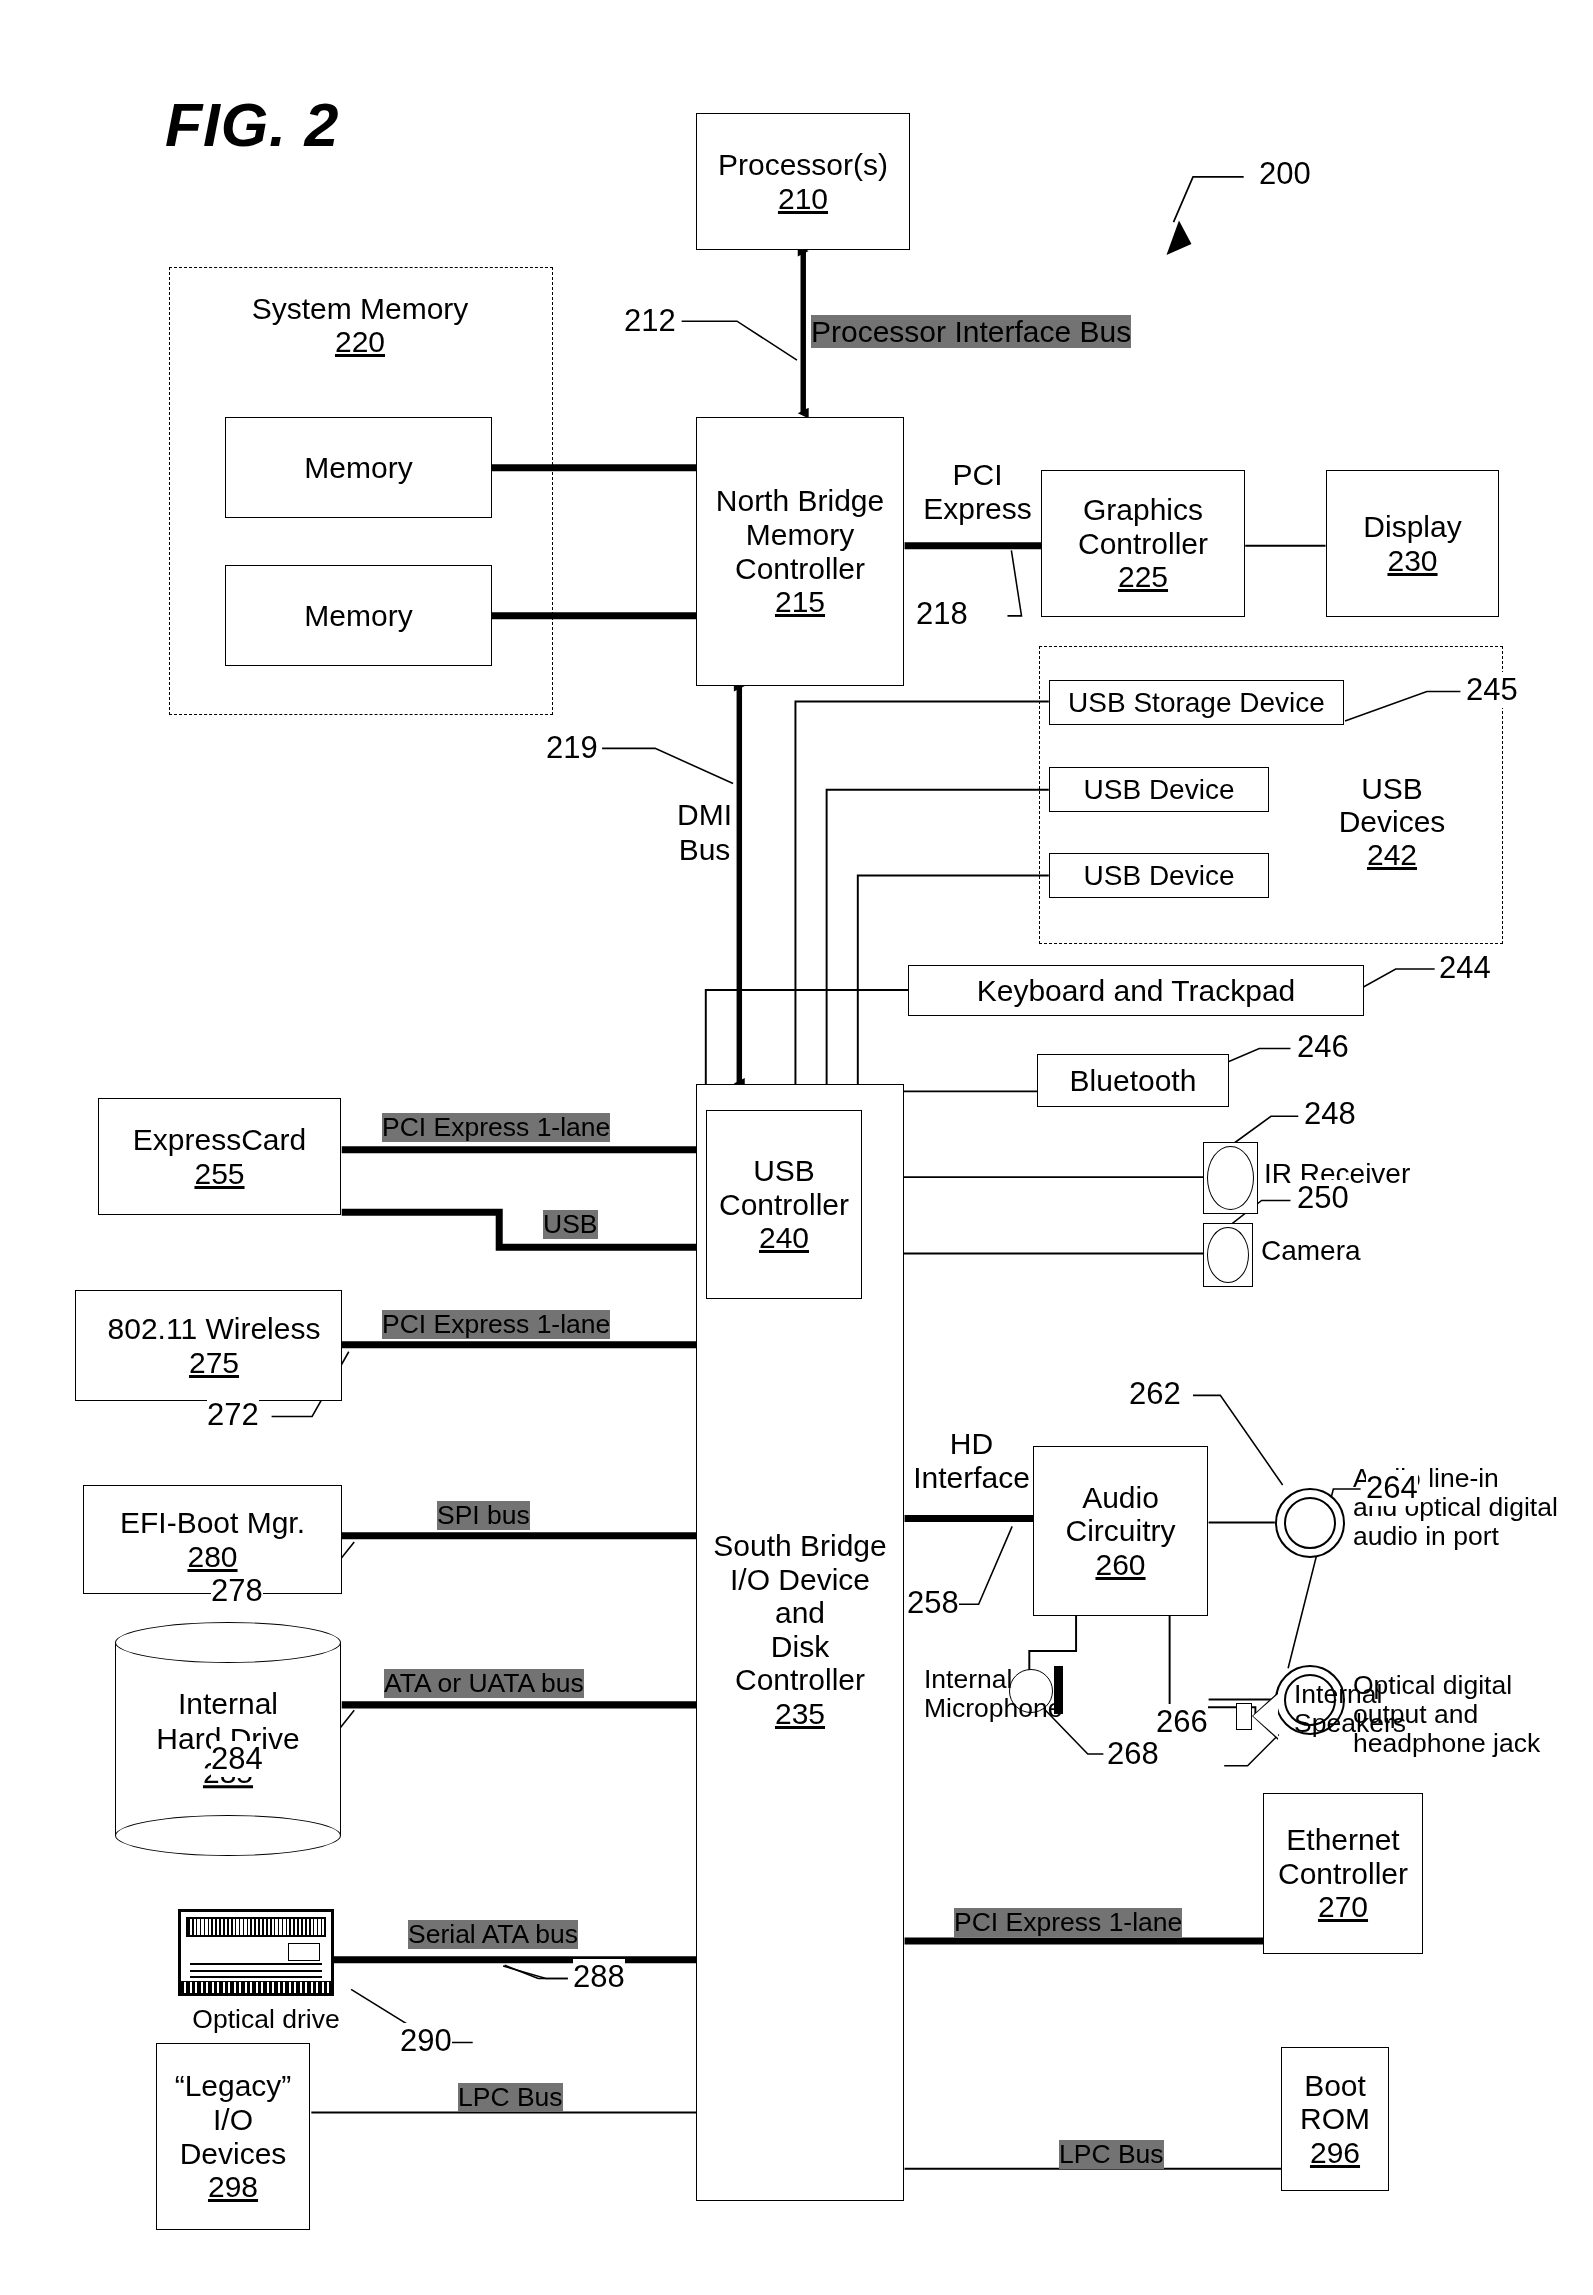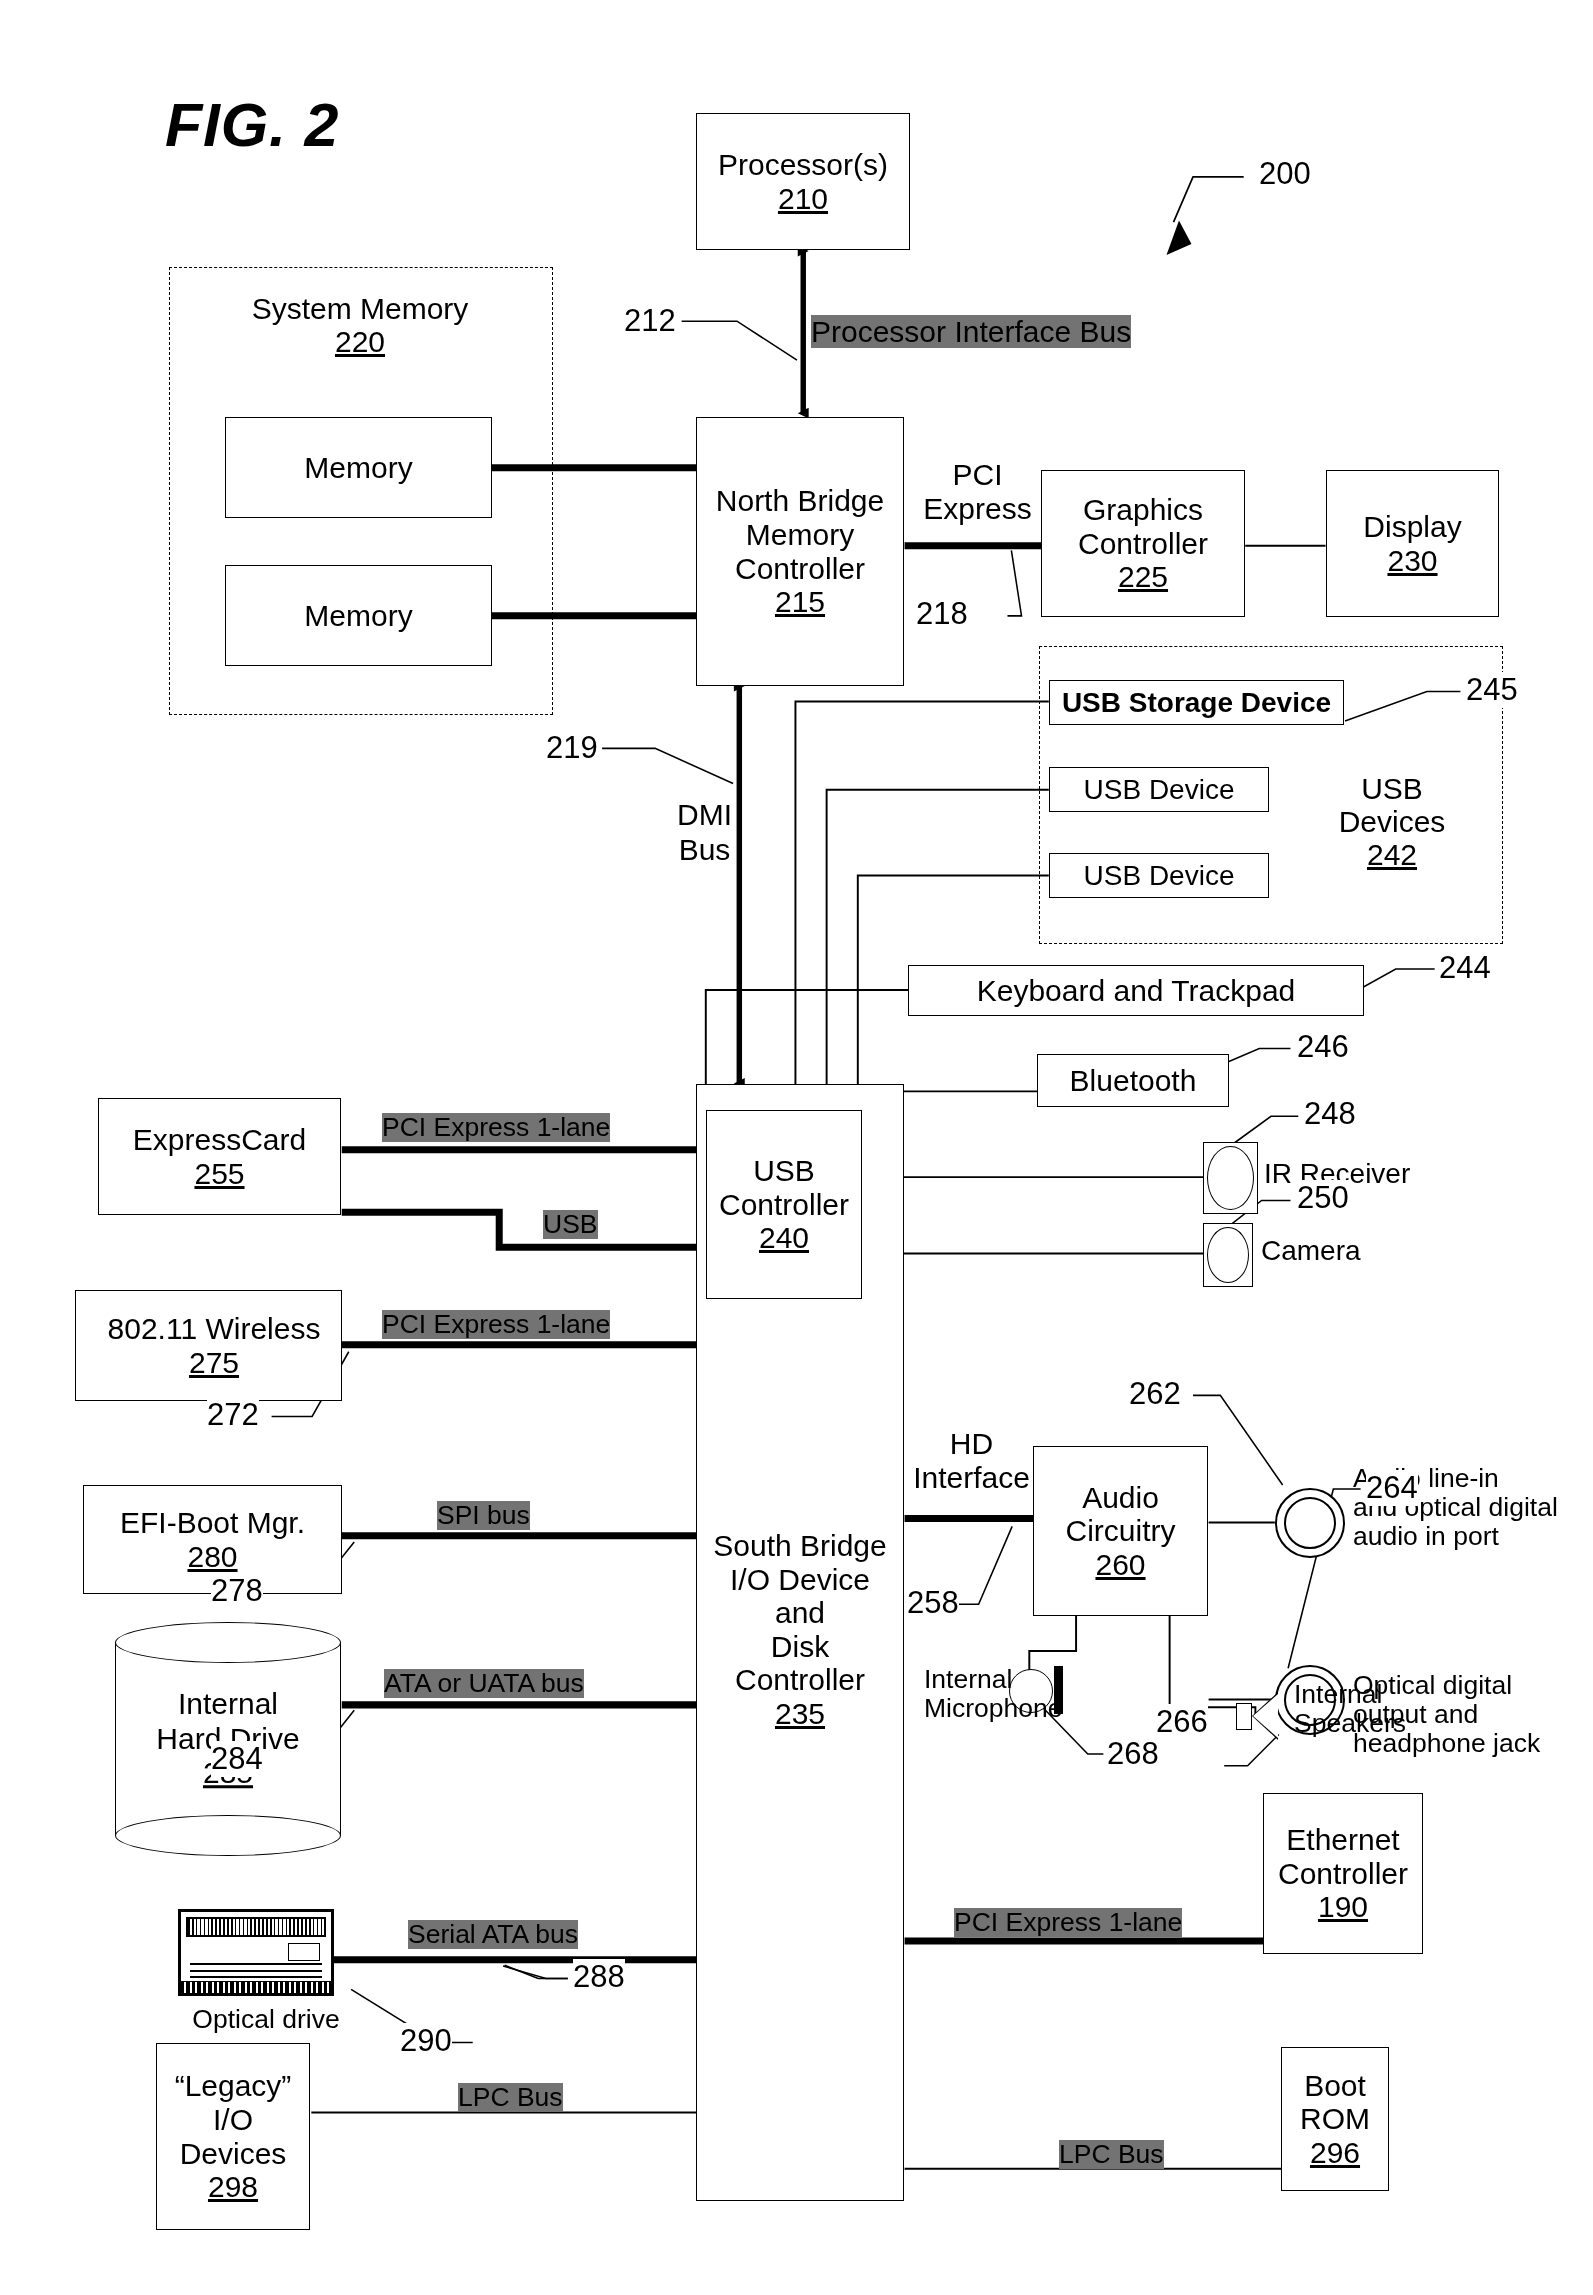--- a/index.html
+++ b/index.html
@@ -222,21 +222,21 @@
     <span class="t">Graphics</span>
     <span class="t">Controller</span>
     <span class="t refnum">225</span>
   </div>
   <div class="box" style="left:1326px;top:470px;width:173px;height:147px;font-size:30px;">
     <span class="t">Display</span>
     <span class="t refnum">230</span>
   </div>
 
   <div class="dashbox" style="left:1039px;top:646px;width:462px;height:296px;"></div>
-  <div class="box" style="left:1049px;top:680px;width:295px;height:45px;font-size:28px;font-weight:bold;">
+  <div class="box" style="left:1049px;top:680px;width:295px;height:45px;font-size:28px;">
     <span class="t">USB Storage Device</span>
   </div>
   <div class="box" style="left:1049px;top:767px;width:220px;height:45px;font-size:28px;">
     <span class="t">USB Device</span>
   </div>
   <div class="box" style="left:1049px;top:853px;width:220px;height:45px;font-size:28px;">
     <span class="t">USB Device</span>
   </div>
   <div class="lbl nobg" style="left:1310px;top:772px;width:164px;font-size:30px;">
     <div>USB</div>
@@ -361,21 +361,21 @@
     <div class="cone2"></div>
   </div>
   <div class="lbl nobg lblL" style="left:1294px;top:1680px;width:172px;font-size:26.5px;text-align:left;">
     <div>Internal</div>
     <div>Speakers</div>
   </div>
 
   <div class="box" style="left:1263px;top:1793px;width:160px;height:161px;font-size:30px;align-items:center;">
     <span class="t">Ethernet</span>
     <span class="t">Controller</span>
-    <span class="t refnum">190</span>
+    <span class="t refnum">270</span>
   </div>
 
   <div class="box" style="left:1281px;top:2047px;width:108px;height:144px;font-size:30px;">
     <span class="t">Boot</span>
     <span class="t">ROM</span>
     <span class="t refnum">296</span>
   </div>
 
   <div class="lbl lblL" style="left:811px;top:315px;font-size:30px;">Processor Interface Bus</div>
 

